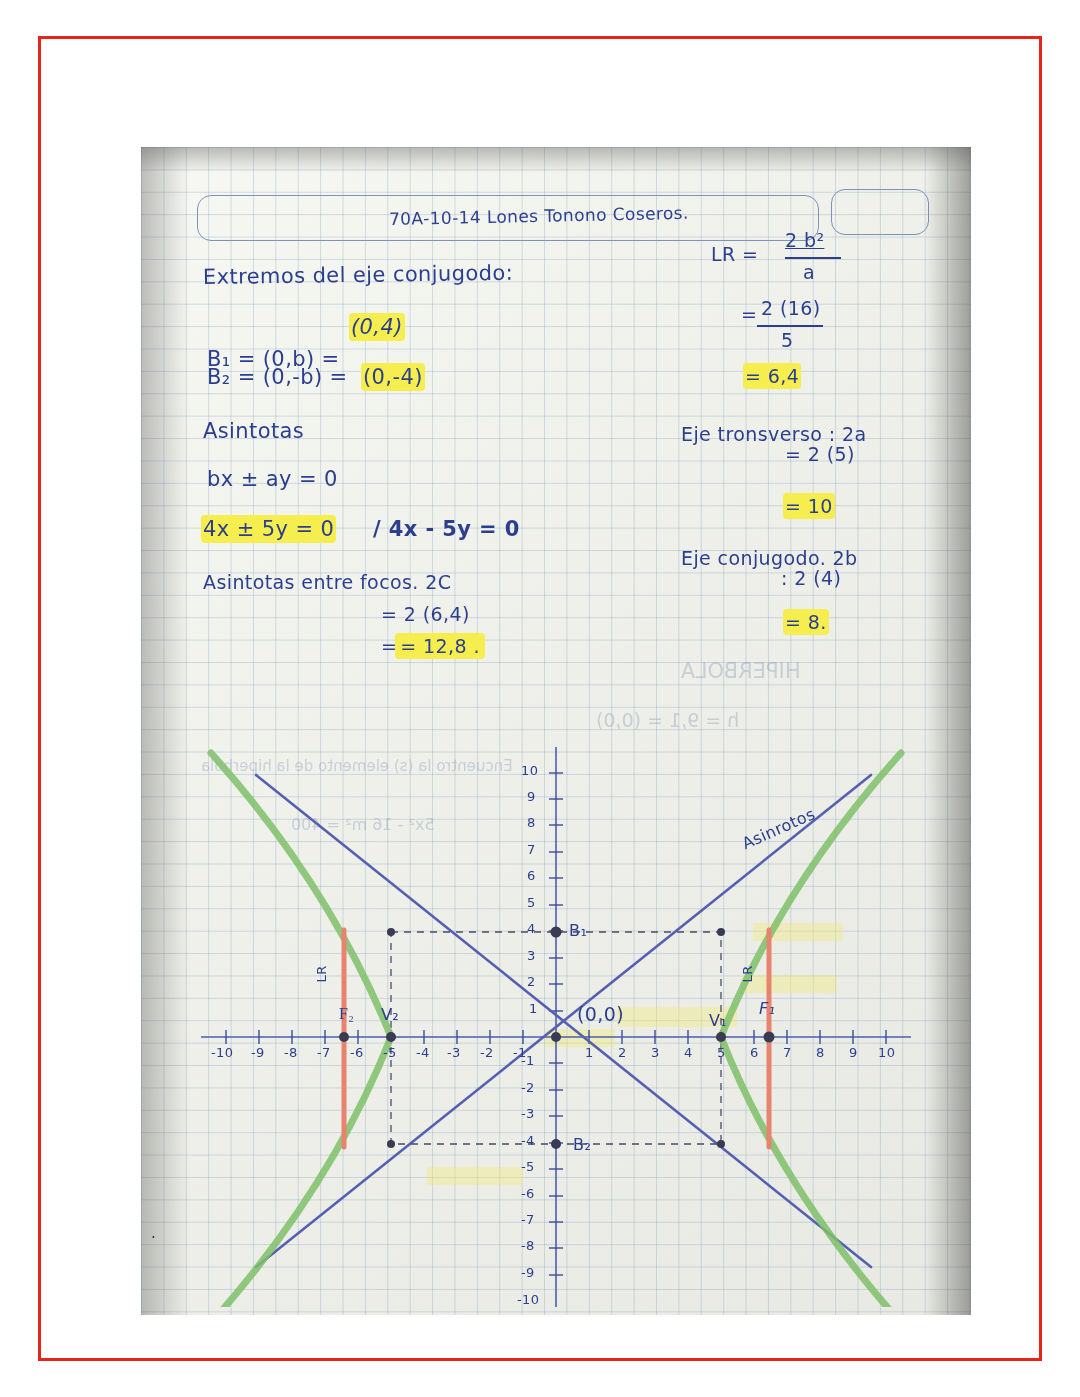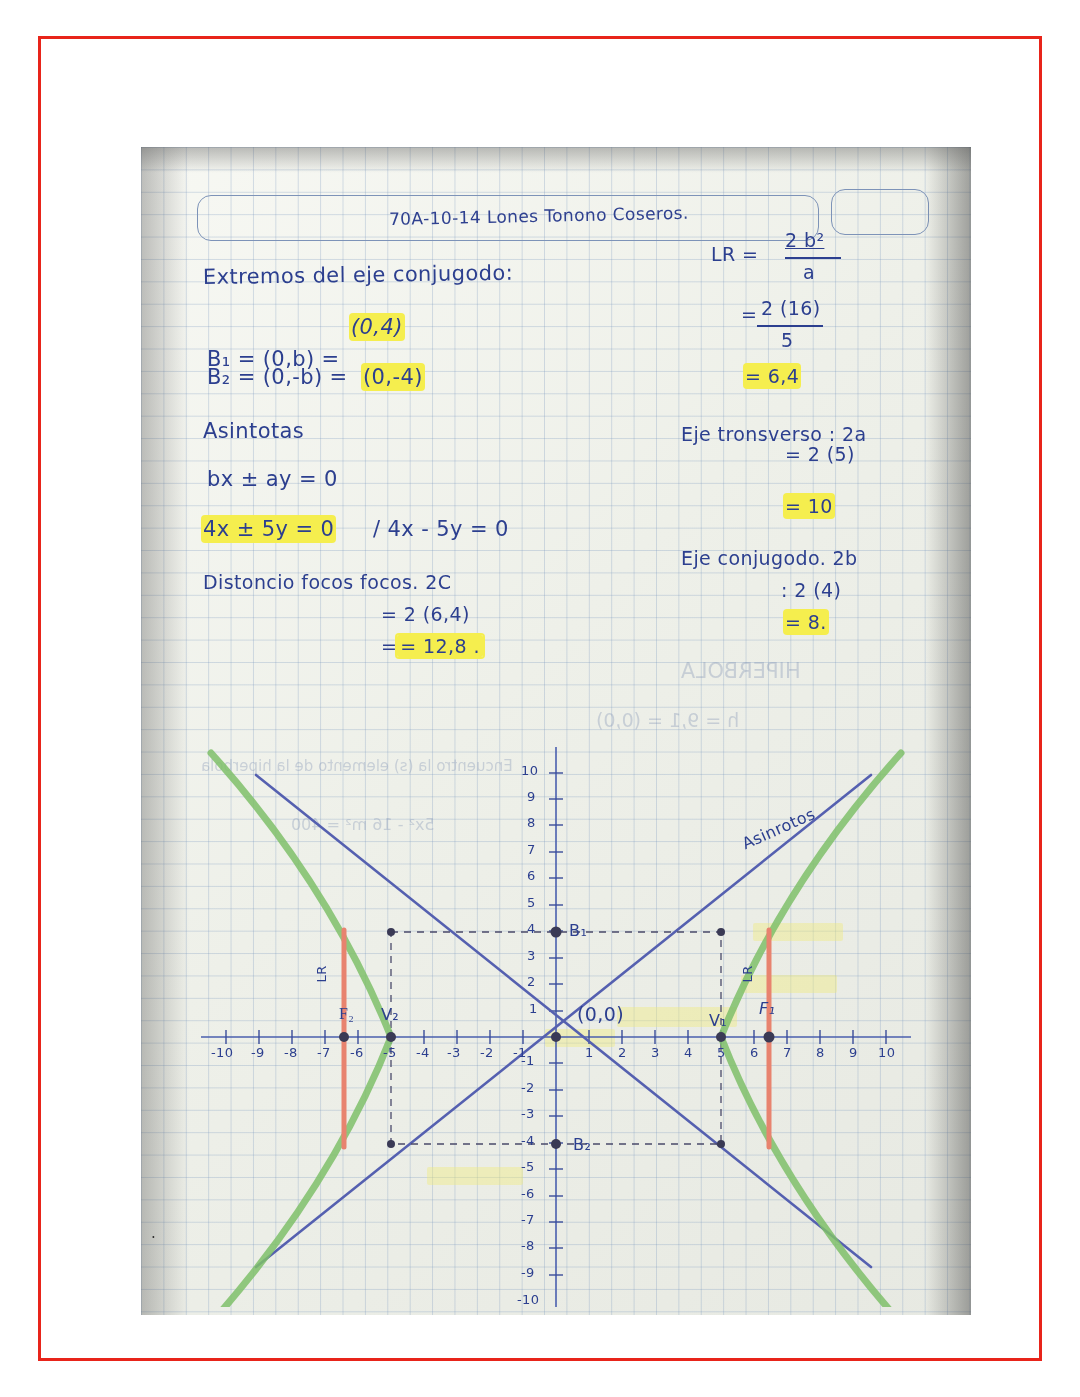--- a/index.html
+++ b/index.html
@@ -159,44 +159,44 @@
     <div class="hw l hl" style="left:210px; top:168px;font-style:italic;">(0,4)</div>
 
     <div class="hw l" style="left:66px; top:218px;">B₂ = (0,-b) = </div>
     <div class="hw l hl" style="left:222px; top:218px;">(0,-4)</div>
 
     <div class="hw l" style="left:62px; top:272px;">Asintotas</div>
 
     <div class="hw l" style="left:66px; top:320px;">bx ± ay = 0</div>
 
     <div class="hw l hl" style="left:62px; top:370px;">4x ± 5y = 0</div>
-    <div class="hw l" style="left:232px; top:370px;">/ 4x - 5y = 0</div>
-
-    <div class="hw m" style="left:62px; top:424px;">Distoncio focos focos. 2C</div>
+    <div class="hw l" style="left:232px; top:370px;font-weight:bold;">/ 4x - 5y = 0</div>
+
+    <div class="hw m" style="left:62px; top:424px;">Asintotas entre focos. 2C</div>
     <div class="hw m" style="left:240px; top:456px;">= 2 (6,4)</div>
     <div class="hw m" style="left:240px; top:488px;">=<span class="hl" style="padding:0 3px;">= 12,8 .</span></div>
 
     <div class="hw m" style="left:570px; top:96px;">LR =</div>
     <div class="hw m" style="left:644px; top:82px;text-decoration:underline;">2 b²</div>
     <div style="position:absolute; left:644px; top:110px; width:56px; height:2px; background:#2c3f8f;"></div>
     <div class="hw m" style="left:662px; top:114px;">a</div>
 
     <div class="hw m" style="left:600px; top:156px;">=</div>
     <div class="hw m" style="left:620px; top:150px;">2 (16)</div>
     <div style="position:absolute; left:616px; top:178px; width:66px; height:2px; background:#2c3f8f;"></div>
     <div class="hw m" style="left:640px; top:182px;">5</div>
 
     <div class="hw m hl" style="left:604px; top:218px;">= 6,4</div>
 
     <div class="hw m" style="left:540px; top:276px;">Eje tronsverso : 2a</div>
     <div class="hw m" style="left:644px; top:296px;">= 2 (5)</div>
     <div class="hw m hl" style="left:644px; top:348px;">= 10</div>
 
     <div class="hw m" style="left:540px; top:400px;">Eje conjugodo. 2b</div>
-    <div class="hw m" style="left:640px; top:432px;text-align:center;">: 2 (4)</div>
+    <div class="hw m" style="left:640px; top:420px;text-align:center;">: 2 (4)</div>
     <div class="hw m hl" style="left:644px; top:464px;">= 8.</div>
 
     <div class="graph">
       <svg width="750" height="560" viewBox="0 0 750 560">
 
         <g stroke="#4a5fae" stroke-width="1.6">
           <line x1="375" y1="0" x2="375" y2="560"></line>
           <line x1="20" y1="290" x2="730" y2="290"></line>
         </g>
 

